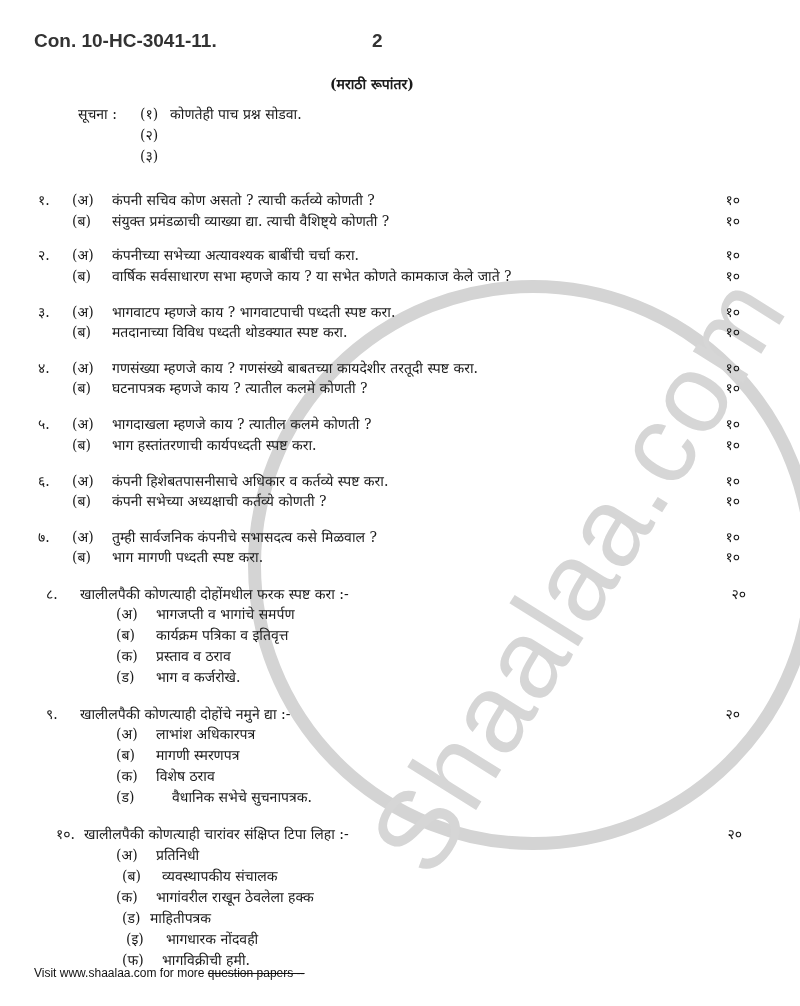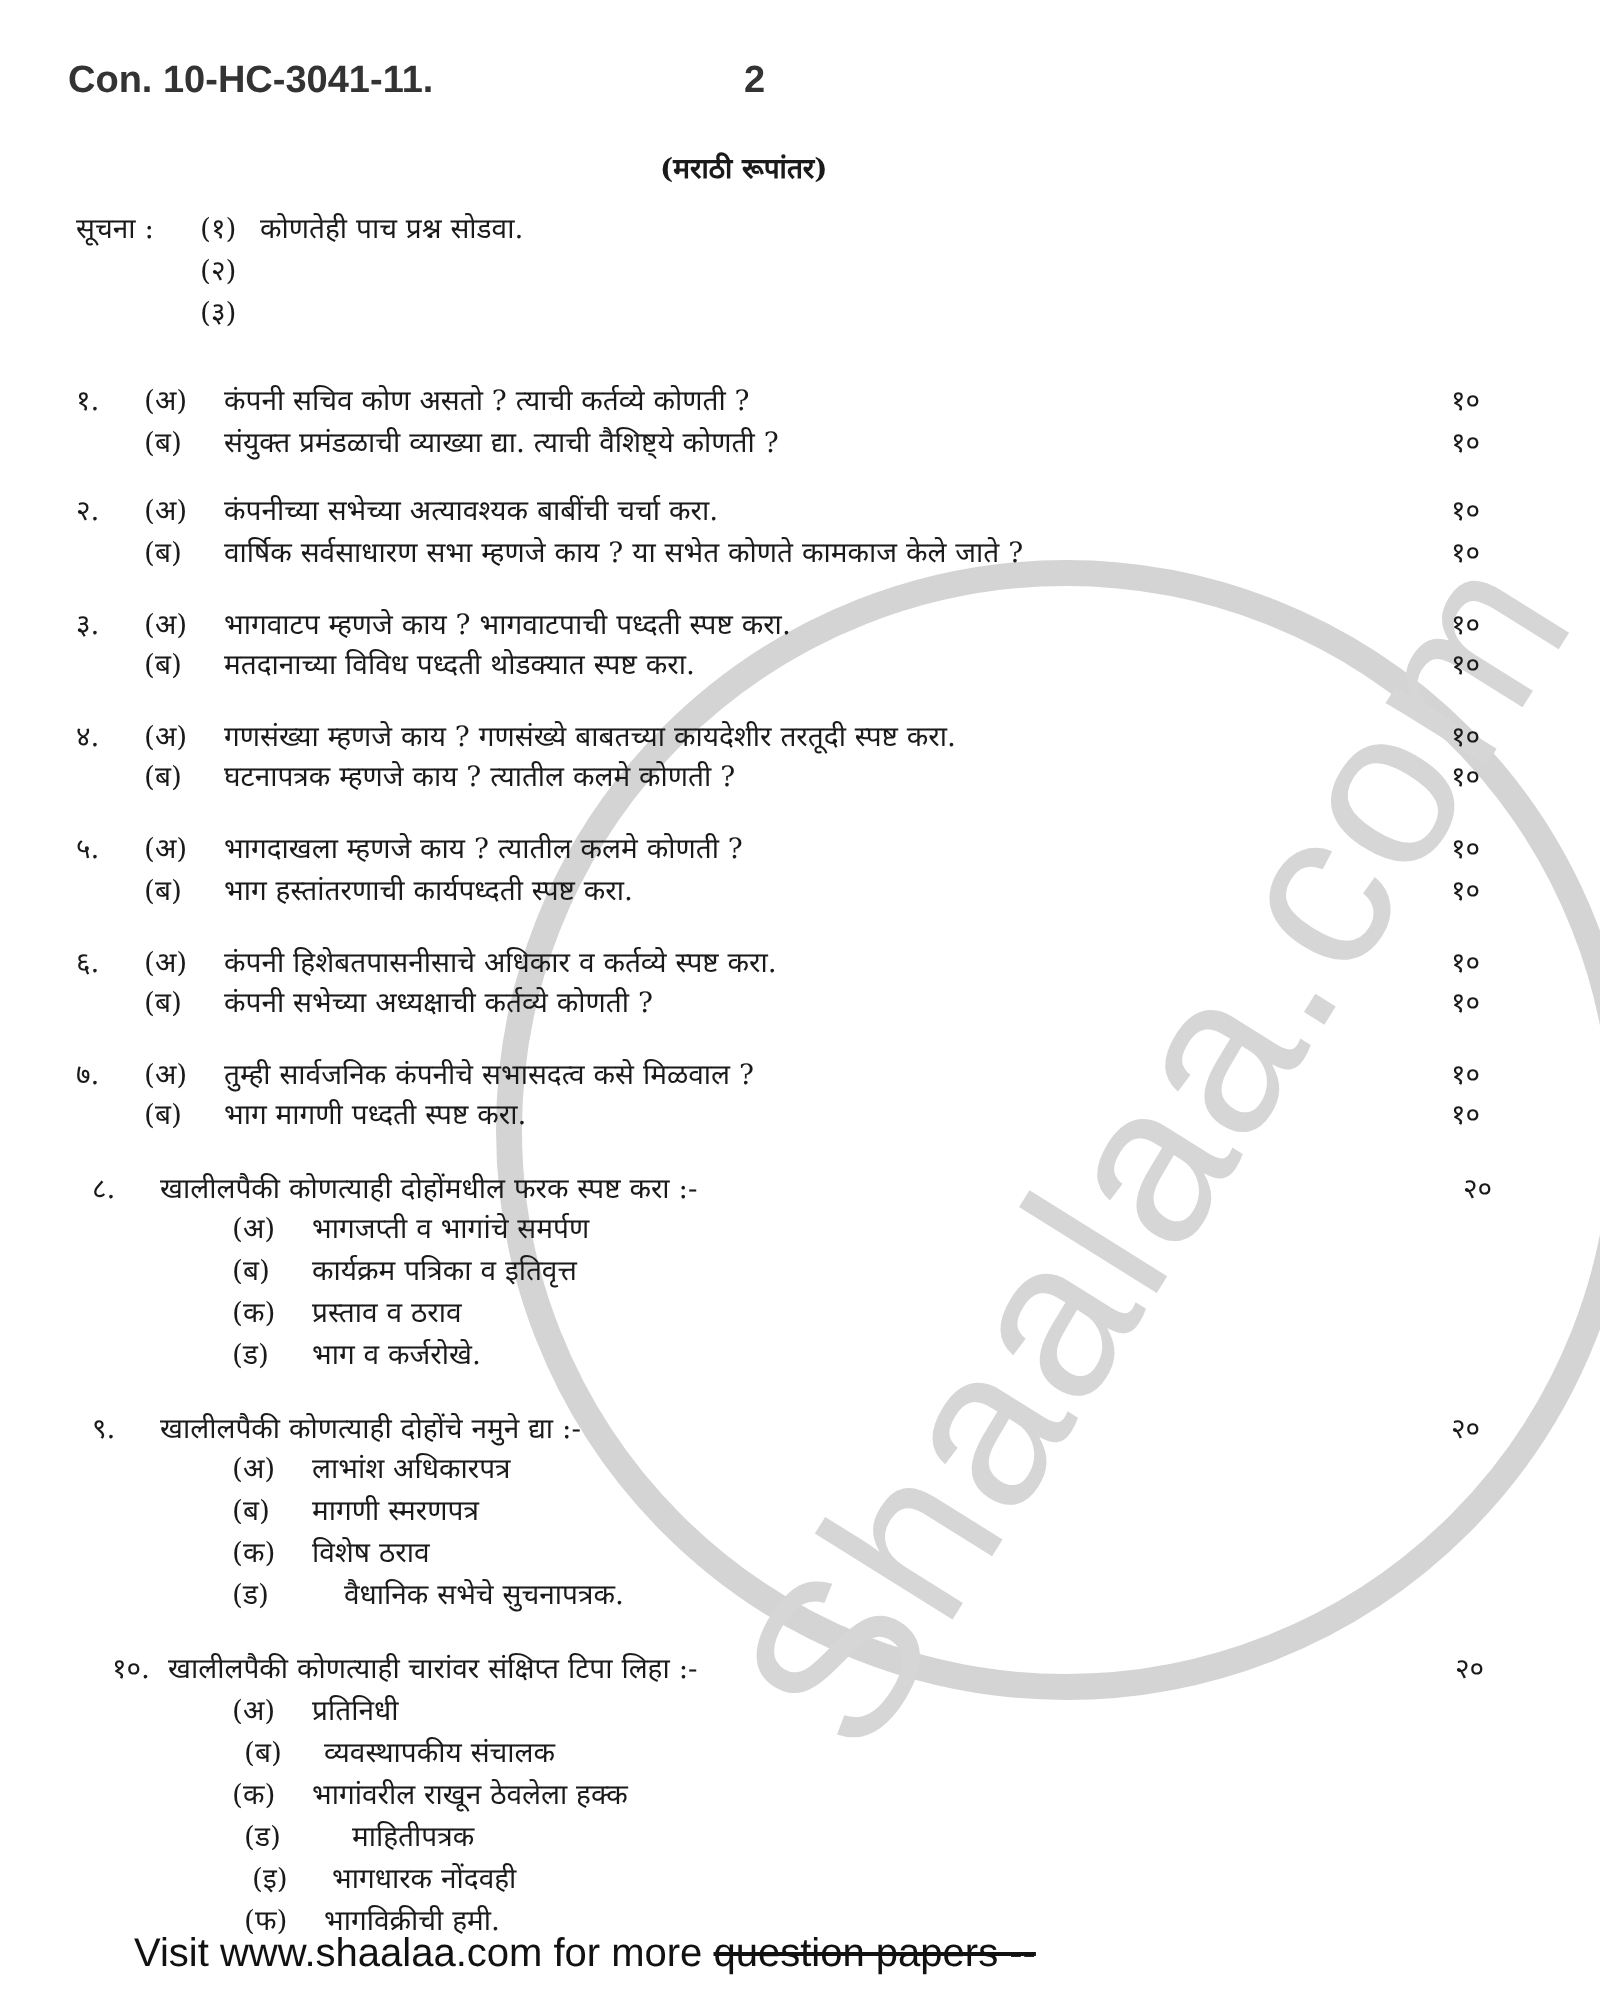--- a/index.html
+++ b/index.html
@@ -72,21 +72,21 @@
       font-weight: bold;
       z-index: 2;
     }
     .instr {
       position: absolute;
       left: 38px;
       top: 104px;
       font-size: 14px;
       z-index: 2;
     }
-    .instr-row { height: 21px; display: flex; }
+    .instr-row { height: 21px; display: flex; margin-left: 40px; }
     .instr-label { width: 62px; }
     .instr-num { width: 30px; }
     .line {
       position: absolute;
       font-size: 14px;
       white-space: nowrap;
       z-index: 2;
     }
     .qno { position: absolute; width: 30px; }
     .sub { position: absolute; }
@@ -96,24 +96,23 @@
       font-size: 14px;
       z-index: 2;
       text-align: right;
       width: 40px;
     }
     .footer {
       position: absolute;
       left: 34px;
       top: 966px;
       font-family: "Liberation Sans", sans-serif;
-      font-size: 20px;
+      font-size: 12px;
       color: #111;
       z-index: 2;
-      margin-left: 33px;
     }
     .footer .strike { text-decoration: line-through; }
   </style>
 </head>
 <body>
 
 <div class="page">
 
   <div class="watermark-circle"></div>
   <div class="watermark-text">Shaalaa.com</div>
@@ -278,21 +277,21 @@
   <div class="line" style="left:122px;top:866px;">
     <span class="sub" style="left:0">(ब)</span>
     <span class="qtext" style="left:40px">व्यवस्थापकीय संचालक</span>
   </div>
   <div class="line" style="left:116px;top:887px;">
     <span class="sub" style="left:0">(क)</span>
     <span class="qtext" style="left:40px">भागांवरील राखून ठेवलेला हक्क</span>
   </div>
   <div class="line" style="left:122px;top:908px;">
     <span class="sub" style="left:0">(ड)</span>
-    <span class="qtext" style="left:54px">माहितीपत्रक</span>
+    <span class="qtext" style="left:28px">माहितीपत्रक</span>
   </div>
   <div class="line" style="left:126px;top:929px;">
     <span class="sub" style="left:0">(इ)</span>
     <span class="qtext" style="left:40px">भागधारक नोंदवही</span>
   </div>
   <div class="line" style="left:122px;top:950px;">
     <span class="sub" style="left:0">(फ)</span>
     <span class="qtext" style="left:40px">भागविक्रीची हमी.</span>
   </div>
 

